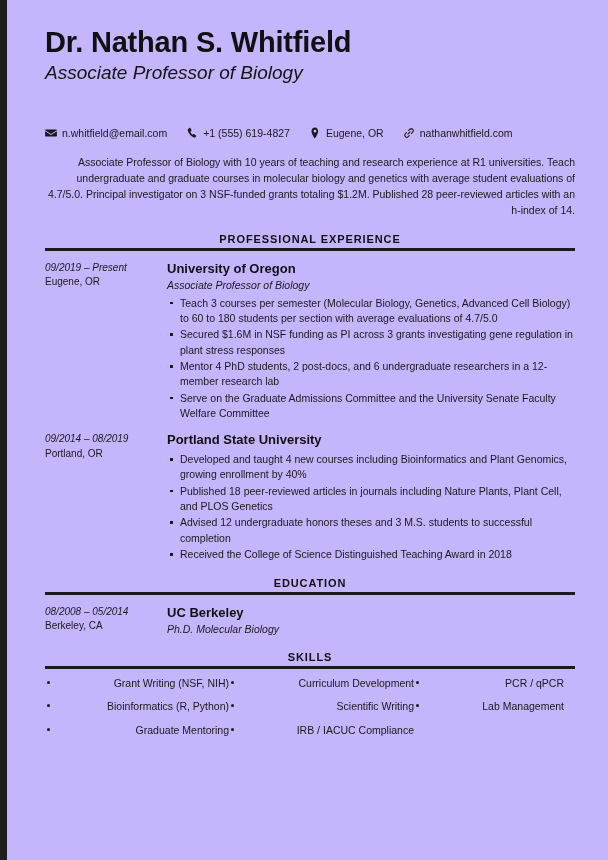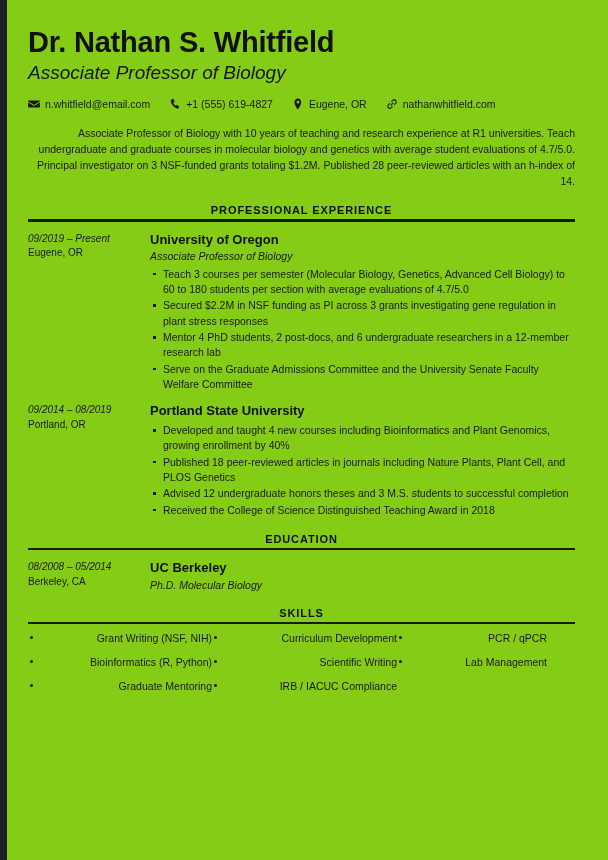--- a/index.html
+++ b/index.html
@@ -22,23 +22,23 @@
     width: 7px;
     height: 860px;
     background: #1f1f1f;
   }
   #page {
     position: absolute;
     left: 7px;
     top: 0;
     width: 601px;
     height: 860px;
-    background: #84cc16;
+    background: #c4b5fd;
     box-sizing: border-box;
-    padding: 0 33px 0 21px;
+    padding: 0 33px 0 38px;
   }
 
   
   #header { padding-top: 26px; }
   #full-name {
     font-size: 29px;
     font-weight: bold;
     letter-spacing: -0.2px;
     line-height: 1.12;
     margin: 0;
@@ -57,20 +57,21 @@
     display: flex;
     align-items: center;
     flex-wrap: wrap;
     font-size: 10.5px;
     color: #1a1a1a;
   }
   .contact-item {
     display: inline-flex;
     margin-right: 19px;
     white-space: nowrap;
+    margin-top: 29px;
   }
   .contact-item .ci-icon {
     display: inline-flex;
     align-items: center;
     justify-content: center;
     width: 12px;
     height: 12px;
     margin-right: 5px;
     flex: none;
   }
@@ -256,21 +257,21 @@
     <div class="entry">
       <div class="entry-dates">
         <span class="date-range">09/2019 – Present</span>
         <span class="date-loc">Eugene, OR</span>
       </div>
       <div class="entry-body">
         <div class="entry-org">University of Oregon</div>
         <div class="entry-role">Associate Professor of Biology</div>
         <ul class="bullets">
           <li>Teach 3 courses per semester (Molecular Biology, Genetics, Advanced Cell Biology) to 60 to 180 students per section with average evaluations of 4.7/5.0</li>
-          <li>Secured $2.2M in NSF funding as PI across 3 grants investigating gene regulation in plant stress responses</li>
+          <li>Secured $1.6M in NSF funding as PI across 3 grants investigating gene regulation in plant stress responses</li>
           <li>Mentor 4 PhD students, 2 post-docs, and 6 undergraduate researchers in a 12-member research lab</li>
           <li>Serve on the Graduate Admissions Committee and the University Senate Faculty Welfare Committee</li>
         </ul>
       </div>
     </div>
 
     <div class="entry">
       <div class="entry-dates">
         <span class="date-range">09/2014 – 08/2019</span>
         <span class="date-loc">Portland, OR</span>

